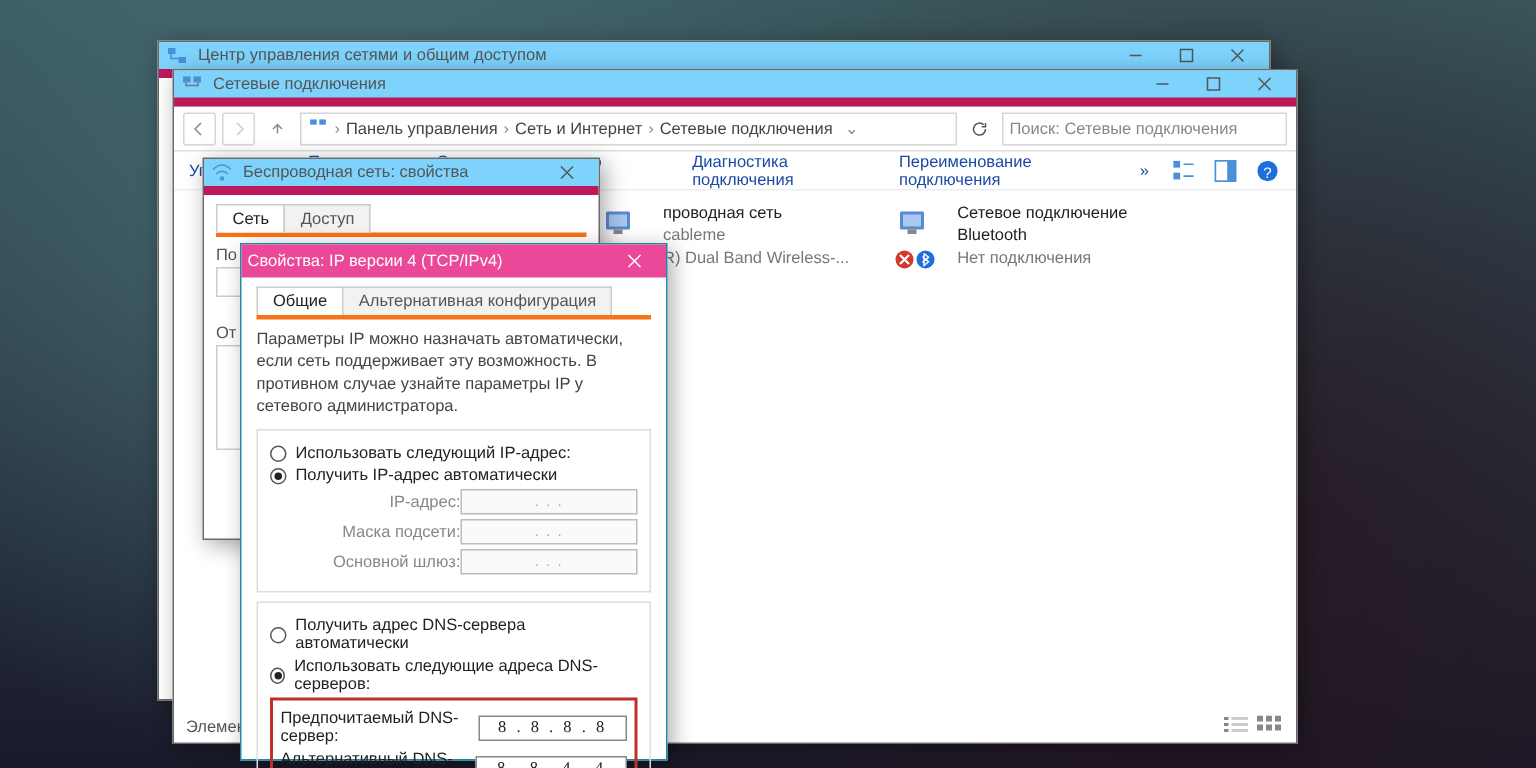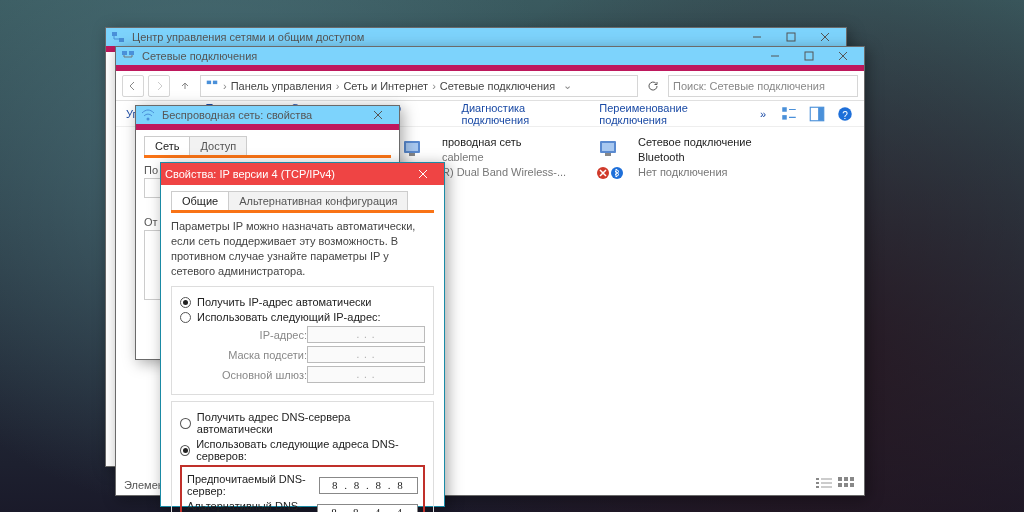--- a/index.html
+++ b/index.html
@@ -36,21 +36,21 @@
   .viewicons{position:absolute;right:10px;bottom:6px;display:flex;gap:6px;color:#777}
   
   .w3{left:135px;top:105px;width:265px;height:255px;}
   .w3 .body{padding:6px 8px}
   .tabs{display:flex;gap:0;border-bottom:3px solid #f97316;margin-bottom:6px}
   .tab{padding:3px 10px;border:1px solid #ccc;border-bottom:none;background:#fff;margin-right:-1px;font-size:11px}
   .tab.inactive{background:#f2f2f2;color:#555}
   .fldlbl{color:#555;margin:6px 0 2px}
   
   .w4{left:160px;top:162px;width:285px;height:345px;border-color:#1a8aa5}
-  .w4 .titlebar{background:#ef4444;color:#fff;height:22px;border:none}
+  .w4 .titlebar{background:#ec4899;color:#fff;height:22px;border:none}
   .w4 .titlebar .winbtn{color:#fff}
   .w4 .body{padding:6px 10px 8px}
   .w4 .tabs .tab{font-size:11px}
   .note{font-size:11px;color:#444;line-height:1.35;margin:4px 0 8px}
   .radio{display:flex;align-items:center;gap:6px;margin:3px 0;font-size:11px}
   .radio .dot{width:11px;height:11px;border:1px solid #555;border-radius:50%;display:inline-flex;align-items:center;justify-content:center}
   .radio.sel .dot::after{content:"";width:5px;height:5px;border-radius:50%;background:#222}
   .fgroup{border:1px solid #ddd;padding:6px 8px 8px;margin-bottom:6px}
   .fld{display:flex;align-items:center;justify-content:flex-end;margin:3px 0;font-size:11px}
   .fld .lab{color:#888}
@@ -284,27 +284,27 @@
       </span>
   </div>
   <div class="body">
     <div class="tabs">
       <div class="tab">Общие</div>
       <div class="tab inactive">Альтернативная конфигурация</div>
     </div>
     <div class="note">Параметры IP можно назначать автоматически, если сеть поддерживает эту возможность. В противном случае узнайте параметры IP у сетевого администратора.</div>
 
     <div class="fgroup">
+      <div class="radio">
+          <span class="dot"></span>
+          <span>Использовать следующий IP-адрес:</span>
+        </div>
       <div class="radio sel">
           <span class="dot"></span>
           <span>Получить IP-адрес автоматически</span>
-        </div>
-      <div class="radio">
-          <span class="dot"></span>
-          <span>Использовать следующий IP-адрес:</span>
         </div>
       <div class="fld">
           <span class="lab">IP-адрес:</span>
           <span class="ipbox">.   .   .</span>
         </div>
       <div class="fld">
           <span class="lab">Маска подсети:</span>
           <span class="ipbox">.   .   .</span>
         </div>
       <div class="fld">

